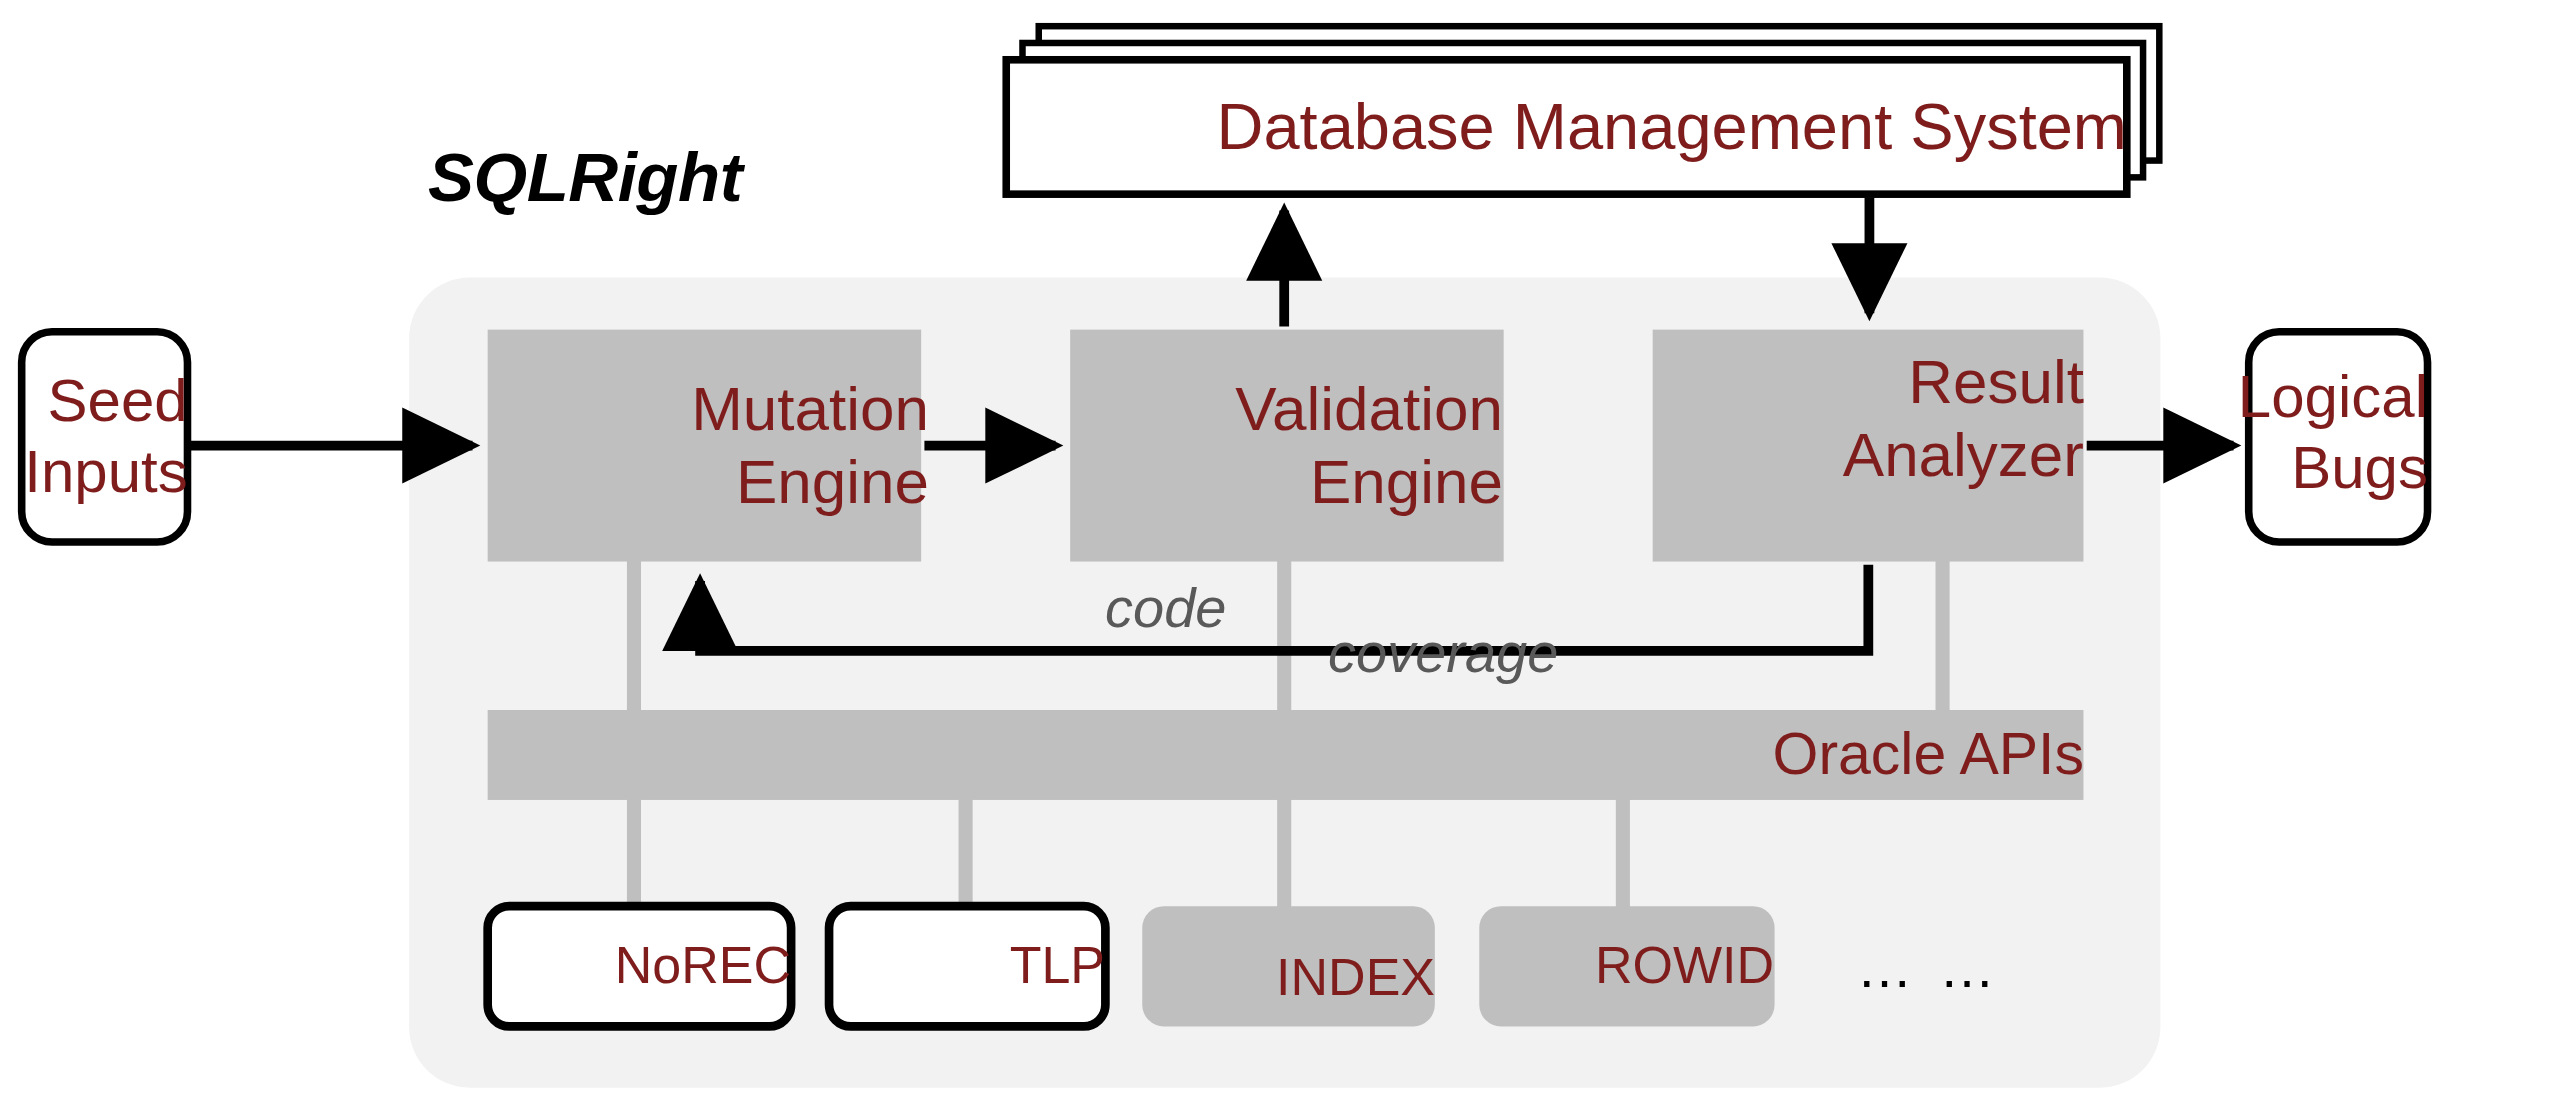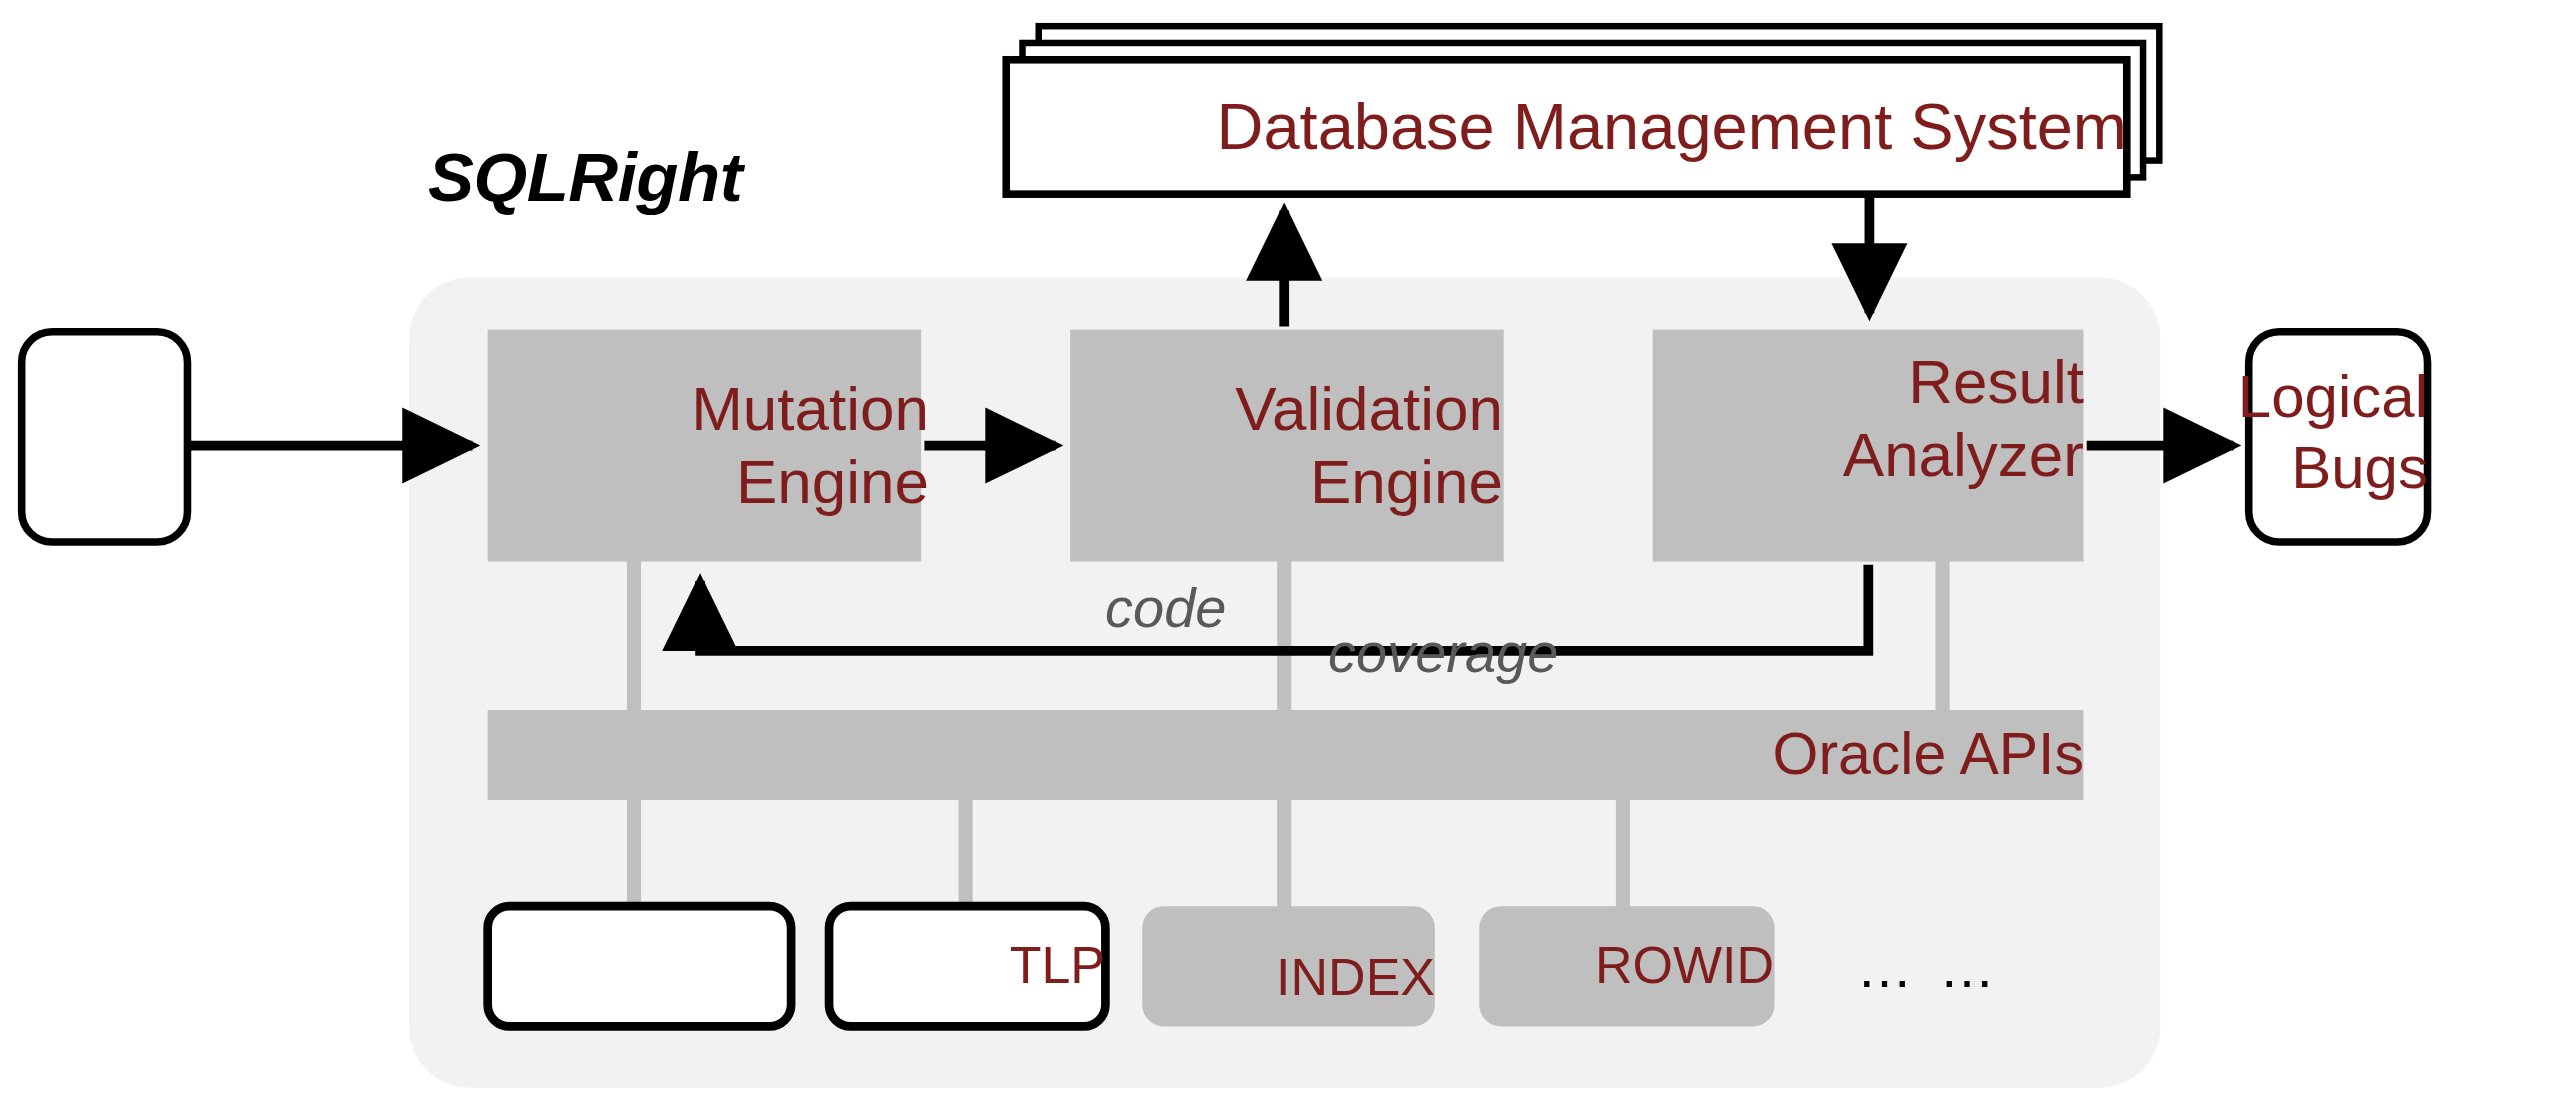--- a/index.html
+++ b/index.html
@@ -178,20 +178,24 @@
 
     <path d="M 3448 1042 L 3448 1201 L 1292 1201 L 1292 1072" stroke="#000000" stroke-width="18" fill="none" marker-end="url(#arrowhead-black)"></path>
   </svg>
 
   <div id="sqlright-title">SQLRight</div>
 
   <div class="node-label" id="dbms-text">
     <span class="ln">Database  Management System</span>
   </div>
 
+  <div class="node-label capsule-text" id="seed-inputs-text">
+    <span class="ln">Seed</span>
+    <span class="ln">Inputs</span>
+  </div>
 
   <div class="node-label capsule-text" id="logical-bugs-text">
     <span class="ln">Logical</span>
     <span class="ln">Bugs</span>
   </div>
 
   <div class="node-label engine-text" id="mutation-engine-text">
     <span class="ln">Mutation</span>
     <span class="ln">Engine</span>
   </div>
@@ -206,20 +210,23 @@
     <span class="ln">Analyzer</span>
   </div>
 
   <div class="node-label" id="oracle-apis-text">
     <span class="ln">Oracle APIs</span>
   </div>
 
   <div class="coverage-label" id="code-label">code</div>
   <div class="coverage-label" id="coverage-label">coverage</div>
 
+  <div class="node-label chip-text" id="chip-norec-text">
+    <span class="ln">NoREC</span>
+  </div>
   <div class="node-label chip-text" id="chip-tlp-text">
     <span class="ln">TLP</span>
   </div>
   <div class="node-label chip-text" id="chip-index-text">
     <span class="ln">INDEX</span>
   </div>
   <div class="node-label chip-text" id="chip-rowid-text">
     <span class="ln">ROWID</span>
   </div>
 

